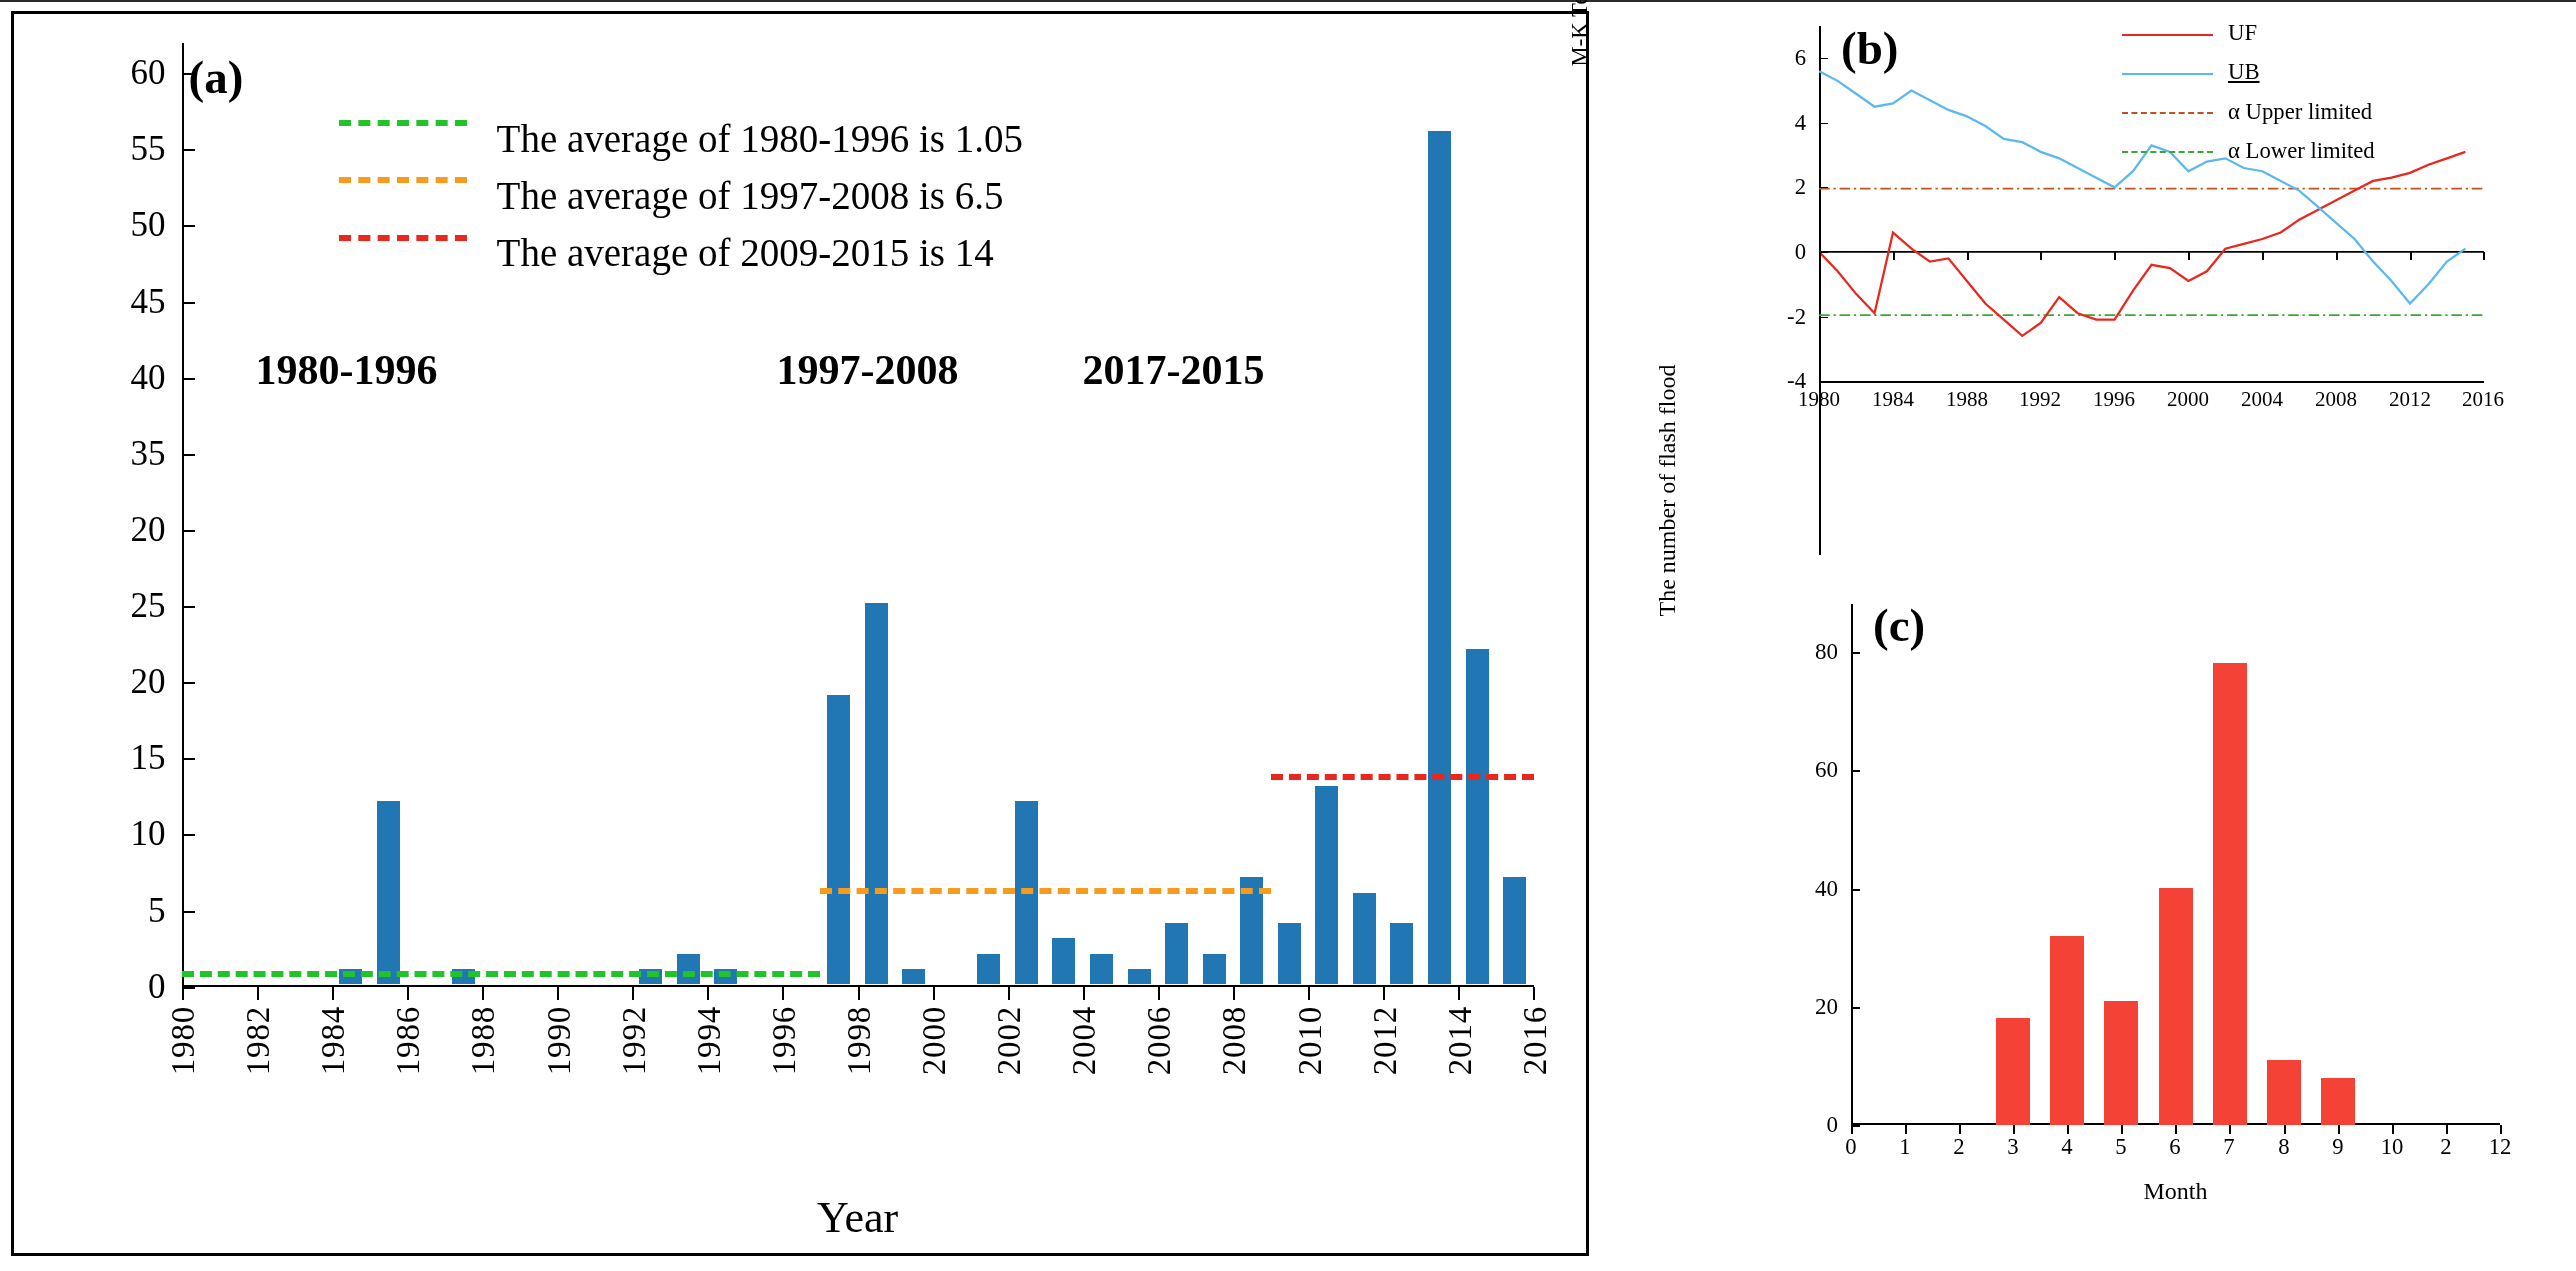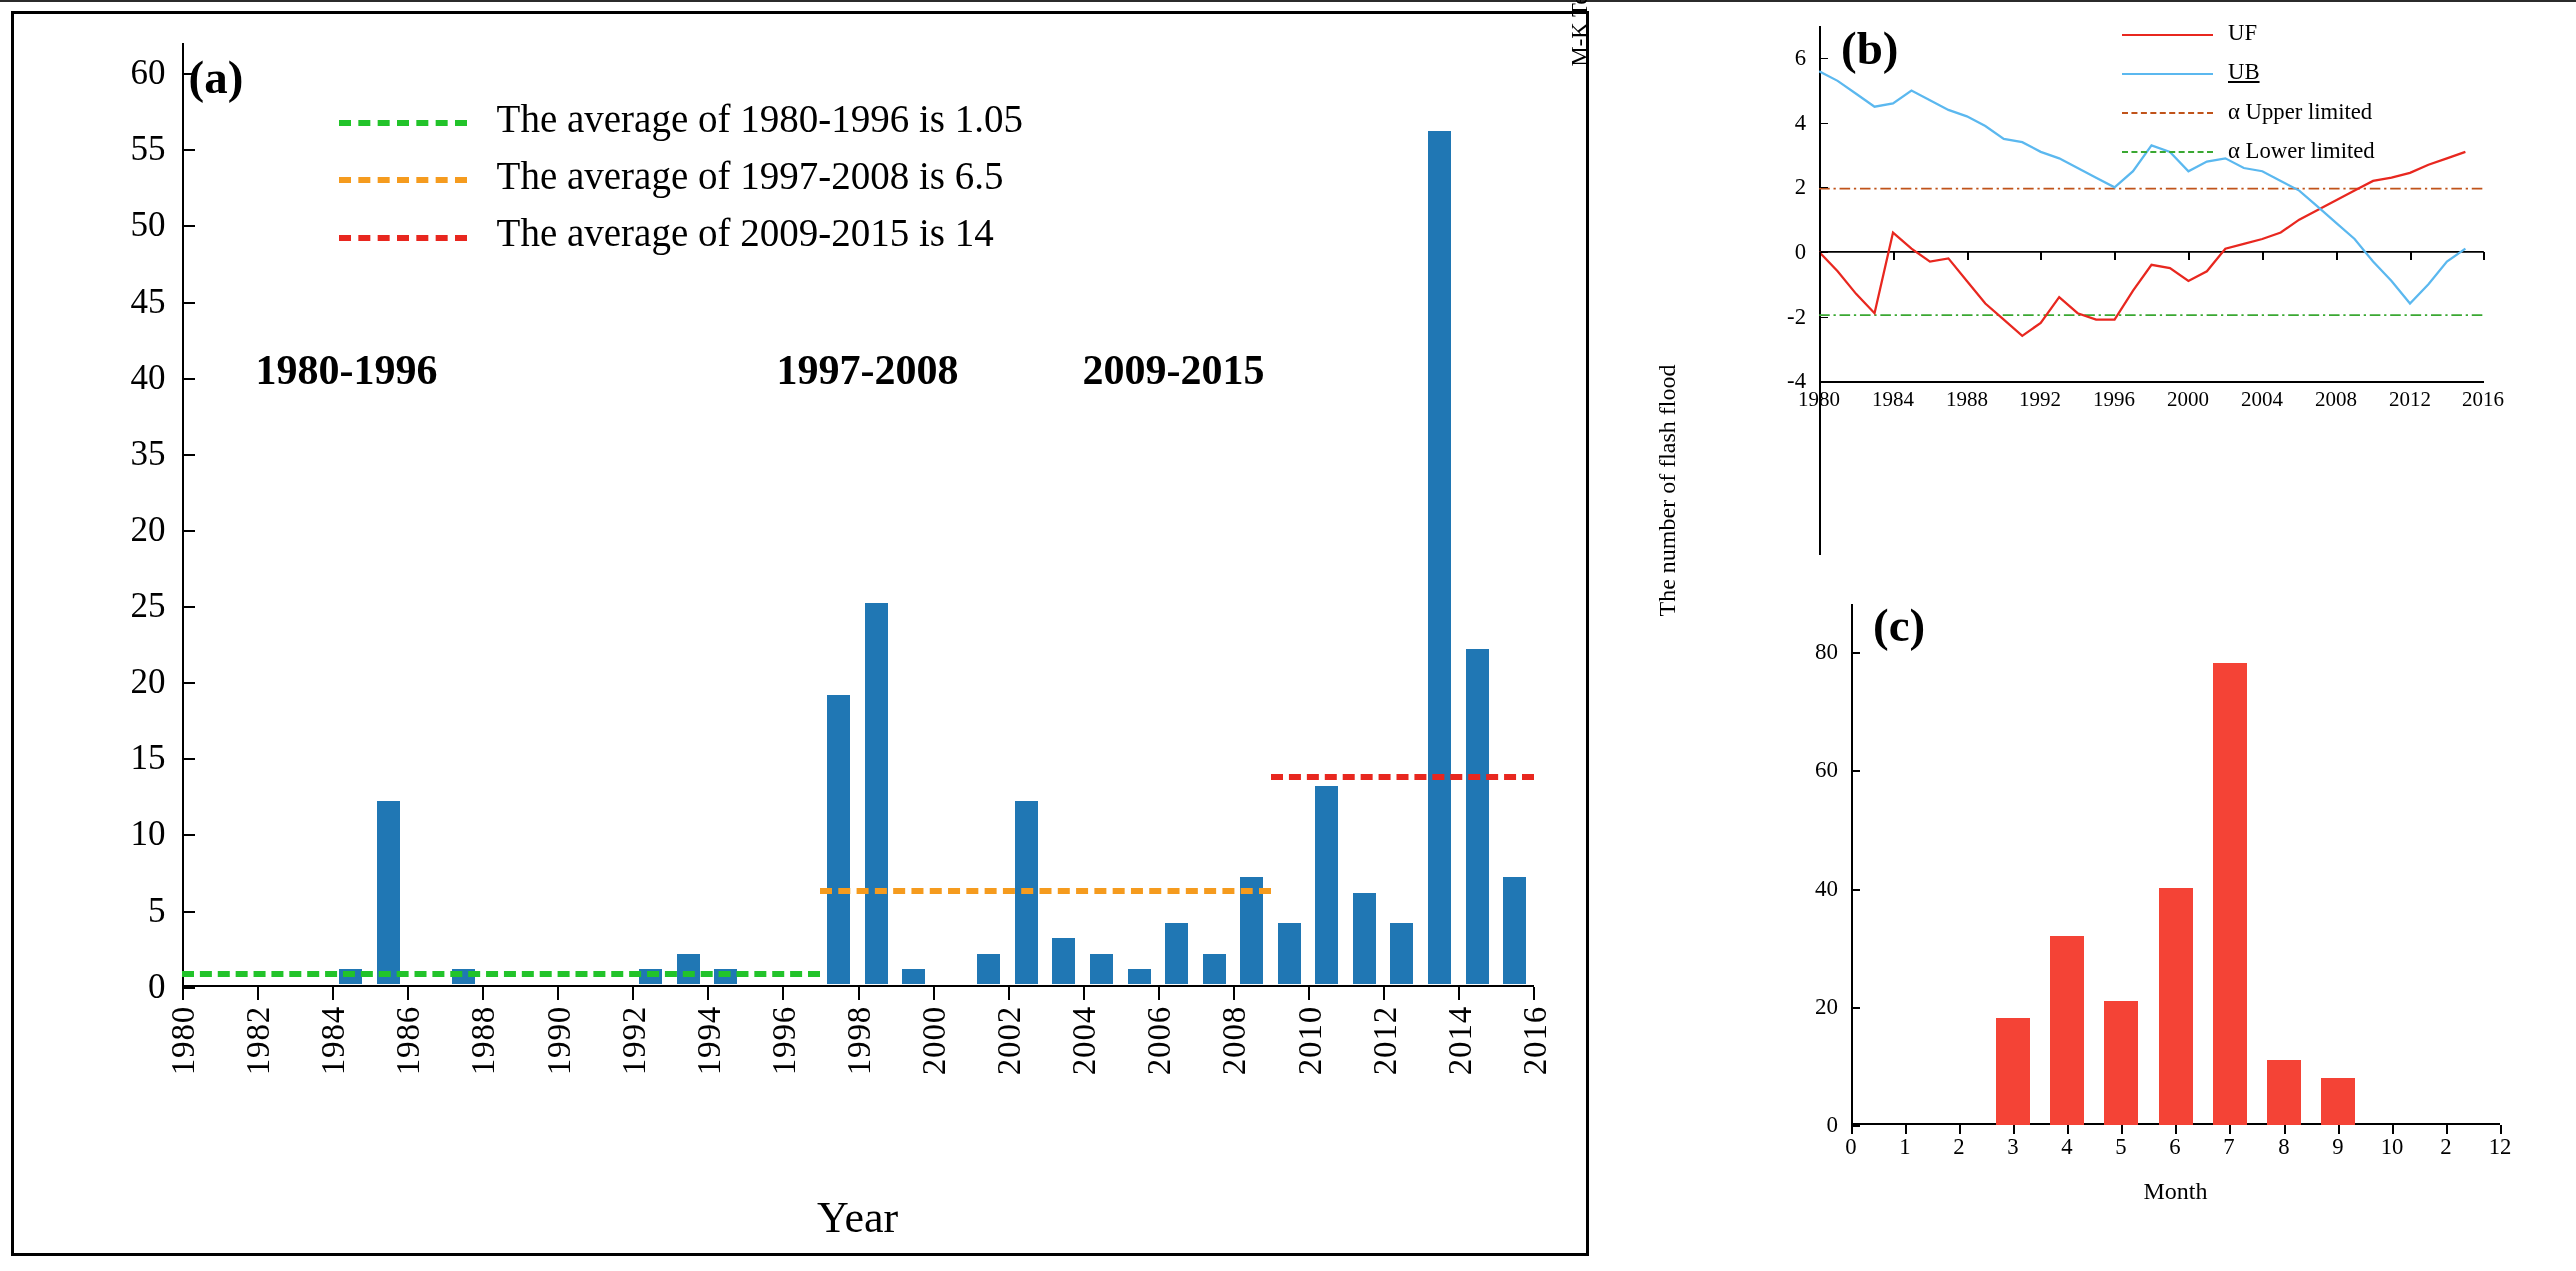--- a/index.html
+++ b/index.html
@@ -17,21 +17,21 @@
   .ytickA{position:absolute;right:0;transform:translateY(-50%);font-size:35px;text-align:right;width:83px;}
   .ytickmarkA{position:absolute;height:2.3px;background:#000;width:13.6px;}
   .xtickA{position:absolute;top:0;font-size:33px;writing-mode:vertical-rl;transform:rotate(180deg);letter-spacing:0.8px;}
   .xtickmarkA{position:absolute;width:2.3px;background:#000;height:13.6px;}
 
   .barA{position:absolute;background:#2077b4;bottom:0;}
 
   .avgline{position:absolute;height:0;border-top:6.8px dashed;}
   .avgtext{position:absolute;font-size:42px;font-weight:bold;}
 
-  .legA{position:absolute;font-size:39px;white-space:nowrap;}
+  .legA{position:absolute;font-size:39px;white-space:nowrap;margin-top:20px;}
   .legdash{position:absolute;border-top:6.8px dashed;width:128px;}
 
   
   #panelB{position:absolute;left:1624px;top:7.6px;width:936px;height:544px;}
   #plotB{position:absolute;left:195px;top:18px;width:665px;height:355px;}
   #axisB-x{position:absolute;left:195px;top:373px;width:665px;height:2.3px;background:#000;}
   #axisB-y{position:absolute;left:195px;top:18px;width:2.3px;height:529px;background:#000;}
   .b-label{position:absolute;left:217px;top:13.6px;font-size:47px;font-weight:bold;}
   #ytitleB{position:absolute;left:-57px;top:136px;width:317px;transform:rotate(-90deg);transform-origin:left top;font-size:22.7px;text-align:center;}
   .ytickB{position:absolute;right:0;transform:translateY(-50%);font-size:22.7px;text-align:right;width:45px;}
@@ -157,21 +157,21 @@
         <div class="barA" style="left: 1414px; bottom: 269px; width: 23px; height: 853px; background: rgb(32, 119, 180);"></div>
         <div class="barA" style="left: 1452px; bottom: 269px; width: 23px; height: 335px; background: rgb(32, 119, 180);"></div>
         <div class="barA" style="left: 1489px; bottom: 269px; width: 23px; height: 107px; background: rgb(32, 119, 180);"></div>
       </div>
     <div id="a-annos">
         <div class="avgline" style="left: 168px; width: 638px; top: 957px; border-top-color: rgb(34, 195, 42);"></div>
         <div class="avgtext" style="left: 242px; top: 332px;">1980-1996</div>
         <div class="avgline" style="left: 806px; width: 451px; top: 874px; border-top-color: rgb(245, 155, 30);"></div>
         <div class="avgtext" style="left: 763px; top: 332px;">1997-2008</div>
         <div class="avgline" style="left: 1257px; width: 263px; top: 760px; border-top-color: rgb(232, 39, 31);"></div>
-        <div class="avgtext" style="left: 1069px; top: 332px;">2009-2015</div>
+        <div class="avgtext" style="left: 1069px; top: 332px;">2017-2015</div>
       </div>
     <div id="a-legend">
         <div class="legdash" style="left: 325px; top: 106px; border-top-color: rgb(34, 195, 42);"></div>
         <div class="legA" style="left: 483px; top: 82px;">The average of 1980-1996 is 1.05</div>
         <div class="legdash" style="left: 325px; top: 163px; border-top-color: rgb(245, 155, 30);"></div>
         <div class="legA" style="left: 483px; top: 139px;">The average of 1997-2008 is 6.5</div>
         <div class="legdash" style="left: 325px; top: 221px; border-top-color: rgb(232, 39, 31);"></div>
         <div class="legA" style="left: 483px; top: 196px;">The average of 2009-2015 is 14</div>
       </div>
   </div>

